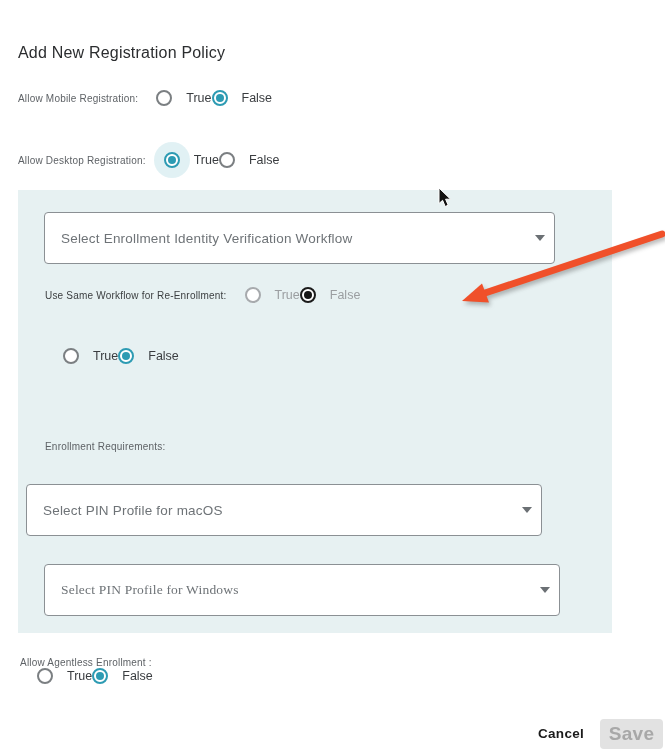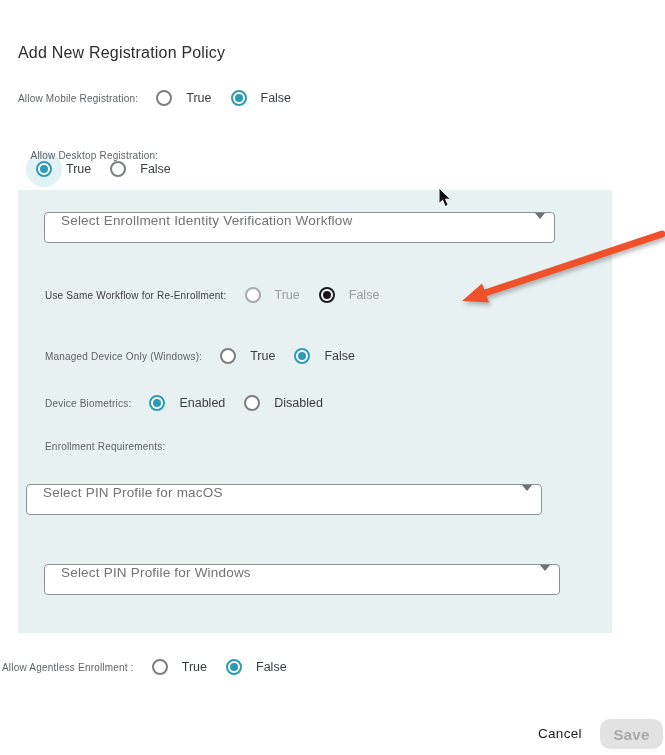--- a/index.html
+++ b/index.html
@@ -12,21 +12,21 @@
     position:absolute;left:18px;top:44px;
     font-size:16px;font-weight:normal;color:#2b2d2f;letter-spacing:.2px;
   }
   .row{
     position:absolute;display:flex;align-items:center;height:20px;white-space:nowrap;
   }
   .lbl{
     font-size:10px;font-weight:normal;color:#5e6266;letter-spacing:.2px;
   }
   .lbl.dark{color:#3d4042;}
-  .opts{display:flex;align-items:center;margin-left:18px;gap:19px;}
+  .opts{display:flex;align-items:center;margin-left:18px;}
   .opt{display:flex;align-items:center;gap:14px;cursor:pointer;}
   .optlbl{font-size:12.5px;color:#3a3d40;}
   .optlbl.dim{color:#9b9ea1;}
   .radio{
     width:16px;height:16px;border-radius:50%;box-sizing:border-box;
     border:2px solid #7b7f82;background:#fff;position:relative;flex:0 0 auto;
   }
   .radio.sel{border-color:#2d9bb3;}
   .radio.sel::after{
     content:'';position:absolute;left:2px;top:2px;right:2px;bottom:2px;
@@ -41,42 +41,42 @@
   .radio.halo::before{
     content:'';position:absolute;width:36px;height:36px;left:50%;top:50%;
     transform:translate(-50%,-50%);border-radius:50%;
     background:rgba(45,155,179,0.14);z-index:-1;
   }
   .panel{
     position:absolute;left:18px;top:190px;width:594px;height:443px;
     background:#e7f1f2;
   }
   .dd{
-    position:absolute;box-sizing:border-box;height:31px;background:#ffffff;
+    position:absolute;box-sizing:border-box;height:52px;background:#ffffff;
     border:1px solid #8b9094;border-radius:4px;
-    display:flex;align-items:flex-start;justify-content:space-between;
+    display:flex;align-items:center;justify-content:space-between;
     padding:0 9px 0 16px;cursor:pointer;
   }
   .dd .ph{font-size:13.5px;color:#6e7377;letter-spacing:.2px;}
   .caret{
     width:0;height:0;flex:0 0 auto;
     border-left:5px solid transparent;border-right:5px solid transparent;
     border-top:6px solid #6b7074;
   }
   .btn-cancel{
     position:absolute;left:528px;top:722px;padding:4px 10px;
     background:transparent;border:none;cursor:pointer;
     font-family:"Liberation Sans", sans-serif;
-    font-size:13.5px;font-weight:normal;color:#1a1a1a;letter-spacing:.3px;
+    font-size:13.5px;font-weight:bold;color:#1a1a1a;letter-spacing:.3px;
   }
   .btn-save{
     position:absolute;left:600px;top:719px;width:63px;height:30px;
-    background:#e2e2e2;border:none;border-radius:10px;cursor:default;
+    background:#e2e2e2;border:none;border-radius:4px;cursor:default;
     font-family:"Liberation Sans", sans-serif;
-    font-size:15px;font-weight:bold;color:#a8a8a8;letter-spacing:.3px;
+    font-size:19px;font-weight:bold;color:#a8a8a8;letter-spacing:.3px;
   }
   .arrow-svg{position:absolute;left:438px;top:222px;
     filter:drop-shadow(2px 3px 2px rgba(60,60,60,0.35));}
   .cursor-svg{position:absolute;left:437px;top:187px;}
 </style>
 </head>
 <body>
 
 <div class="title">Add New Registration Policy</div>
 
@@ -87,21 +87,21 @@
       <span class="radio"></span>
       <span class="optlbl">True</span>
     </span>
     <span class="opt">
       <span class="radio sel"></span>
       <span class="optlbl">False</span>
     </span>
   </span>
 </div>
 
-<div class="row" style="left:18px;top:150px;flex-direction:column;">
+<div class="row" style="left:18px;top:150px;">
   <span class="lbl">Allow Desktop Registration:</span>
   <span class="opts">
     <span class="opt">
       <span class="radio sel halo"></span>
       <span class="optlbl">True</span>
     </span>
     <span class="opt">
       <span class="radio"></span>
       <span class="optlbl">False</span>
     </span>
@@ -123,64 +123,50 @@
         <span class="optlbl dim">True</span>
       </span>
       <span class="opt">
         <span class="radio selblack"></span>
         <span class="optlbl dim">False</span>
       </span>
     </span>
   </div>
 
   <div class="row" style="left:27px;top:156px;">
-    <span class="lbl">Managed Device Only (Windows):</span>
     <span class="opts">
       <span class="opt">
         <span class="radio"></span>
         <span class="optlbl">True</span>
       </span>
       <span class="opt">
         <span class="radio sel"></span>
         <span class="optlbl">False</span>
       </span>
     </span>
   </div>
 
-  <div class="row" style="left:27px;top:203px;">
-    <span class="lbl">Device Biometrics:</span>
-    <span class="opts">
-      <span class="opt">
-        <span class="radio sel"></span>
-        <span class="optlbl">Enabled</span>
-      </span>
-      <span class="opt">
-        <span class="radio"></span>
-        <span class="optlbl">Disabled</span>
-      </span>
-    </span>
-  </div>
 
   <div class="row" style="left:27px;top:251px;flex-direction:column;">
     <span class="lbl">Enrollment Requirements:</span>
   </div>
 
   <div class="dd" style="left:8px;top:294px;width:516px;">
     <span class="ph">Select PIN Profile for macOS</span>
     <span class="caret"></span>
   </div>
 
-  <div class="dd" style="left:26px;top:374px;width:516px;">
+  <div class="dd" style="left:26px;top:374px;width:516px;font-family:Liberation Serif, serif;">
     <span class="ph">Select PIN Profile for Windows</span>
     <span class="caret"></span>
   </div>
 
 </div>
 
-<div class="row" style="left:2px;top:657px;">
+<div class="row" style="left:19px;top:657px;flex-direction:column;">
   <span class="lbl">Allow Agentless Enrollment :</span>
   <span class="opts">
     <span class="opt">
       <span class="radio"></span>
       <span class="optlbl">True</span>
     </span>
     <span class="opt">
       <span class="radio sel"></span>
       <span class="optlbl">False</span>
     </span>

